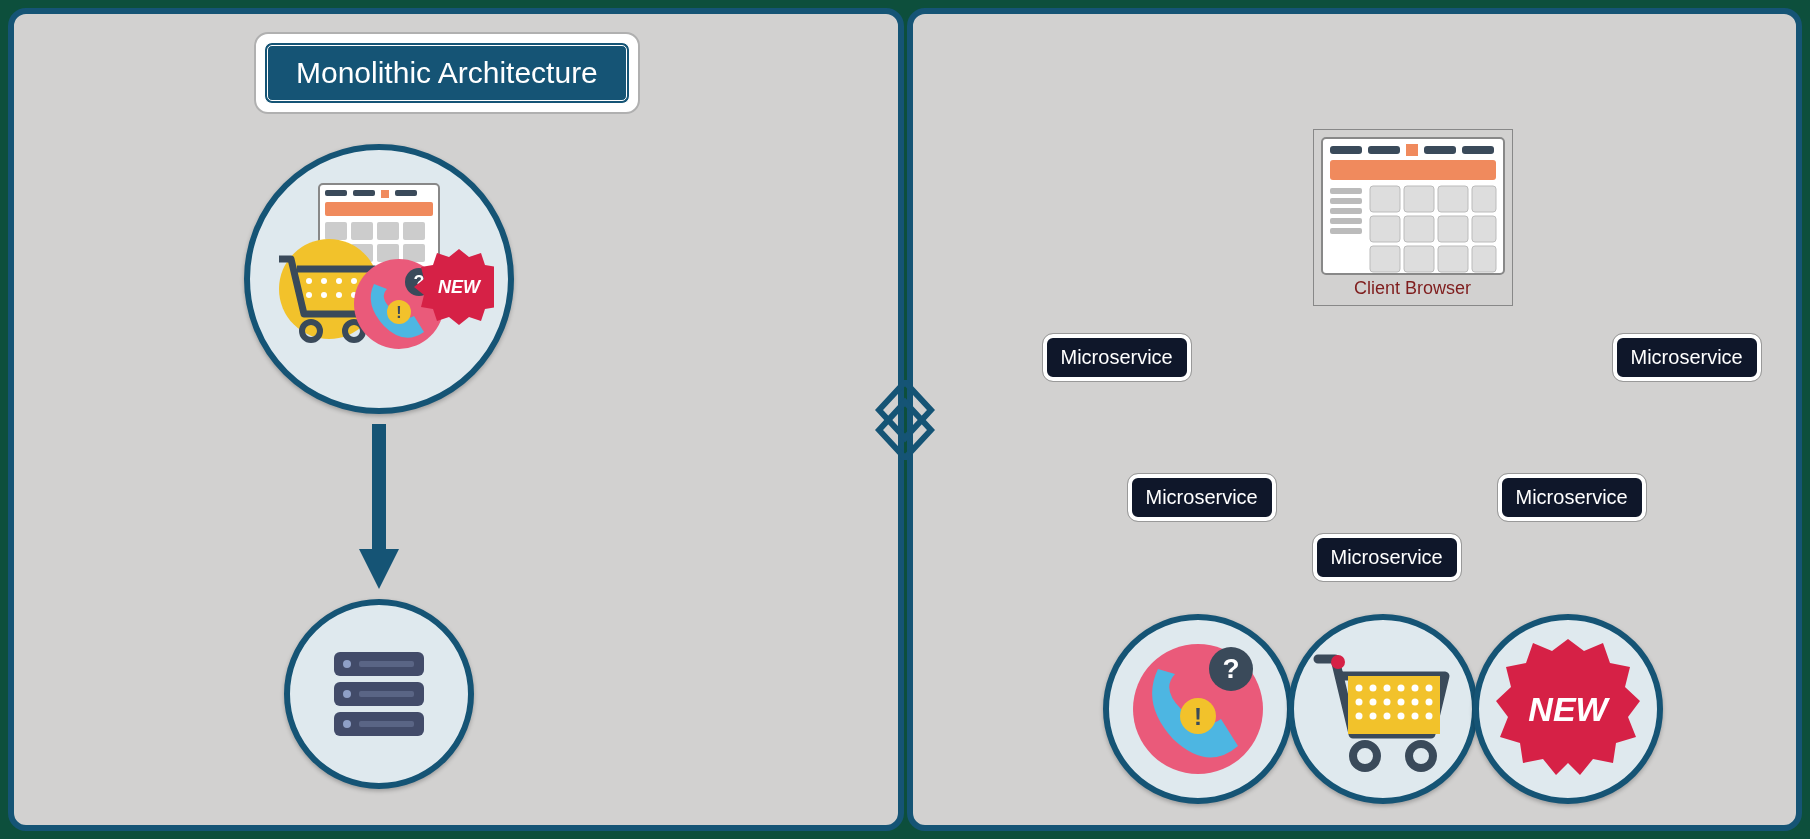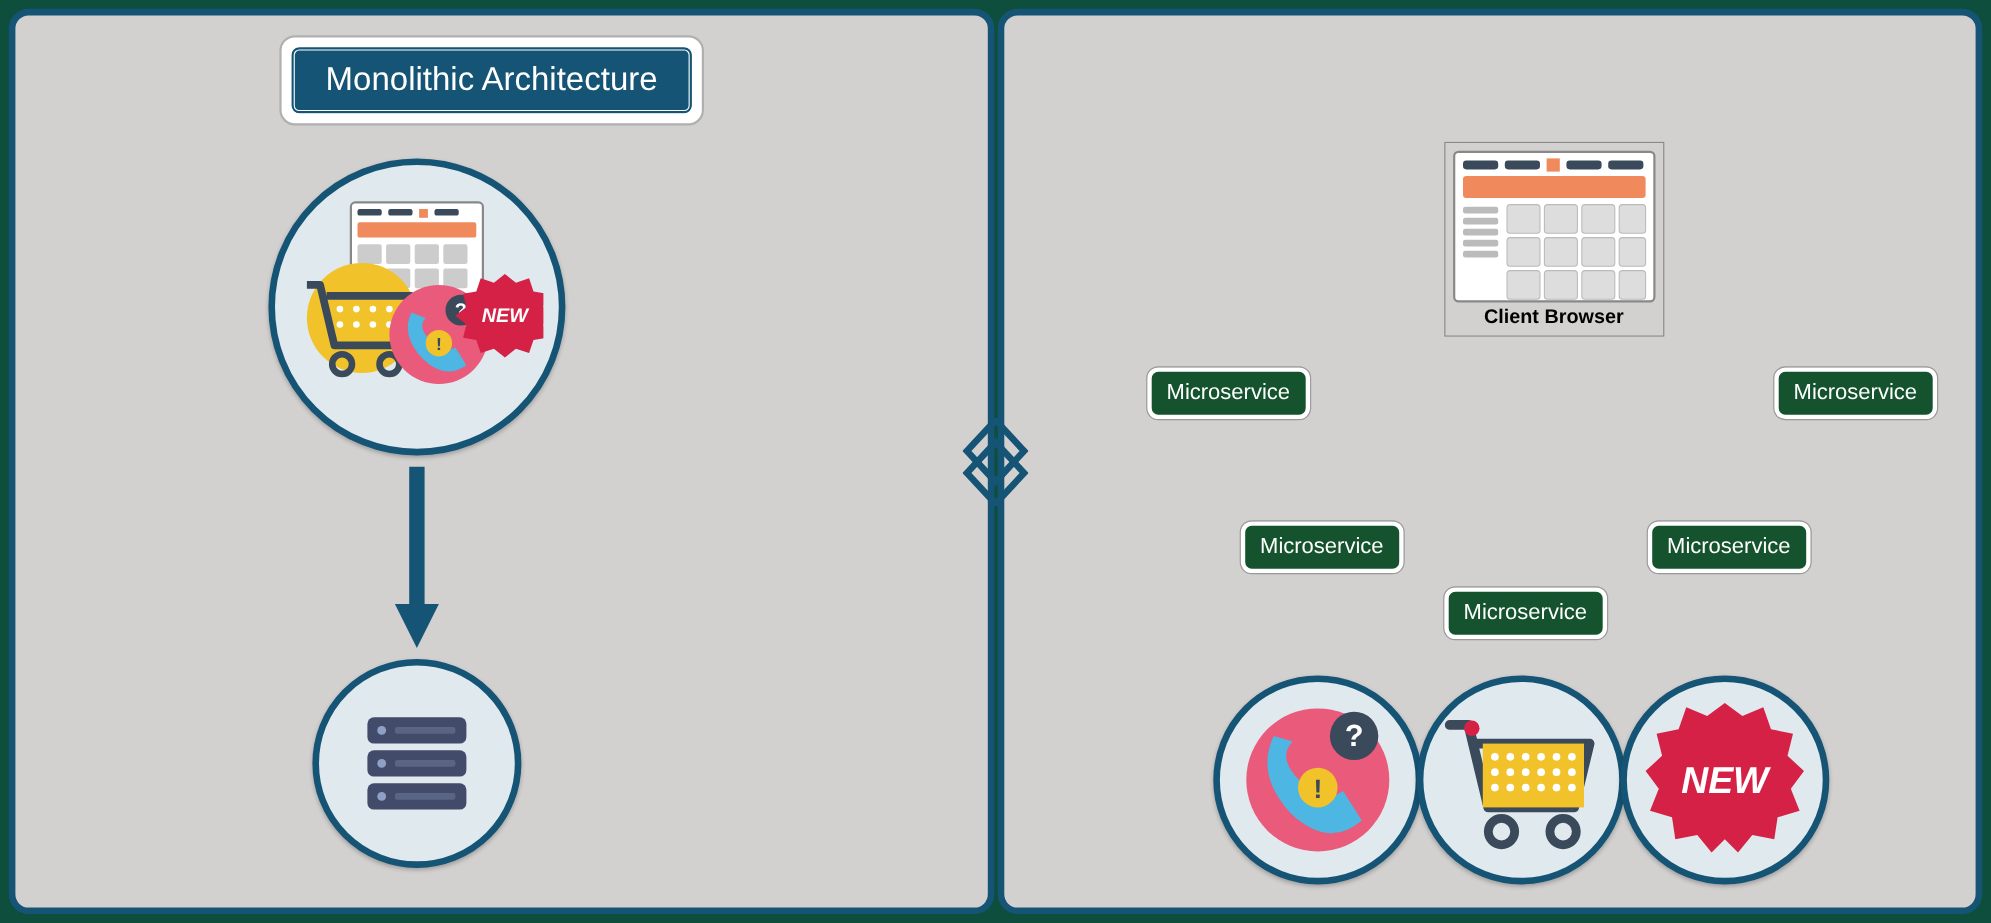--- a/index.html
+++ b/index.html
@@ -49,21 +49,21 @@
   .left .title-plate { left: 240px; transform: none; }
   .divider-diamond {
     position: absolute;
     top: 50%;
     left: 50%;
     transform: translate(-50%, -50%);
     pointer-events: none;
   }
   .ms-box {
     position: absolute;
-    background: #14532d;
+    background: #0f172a;
     color: #fff;
     border: 4px solid #fff;
     border-radius: 10px;
     padding: 8px 14px;
     font-size: 20px;
     white-space: nowrap;
     outline: 1px solid #999;
   }
   .circle {
     position: absolute;
@@ -77,22 +77,22 @@
   }
   .browser-box {
     position: absolute;
     background: #d2d1d0;
     border: 1px solid #888;
     padding: 6px;
     text-align: center;
   }
   .browser-label {
     font-size: 18px;
-    font-weight: 700;
-    color: #000000;
+    font-weight: 400;
+    color: #7f1d1d;
     margin-top: 2px;
   }
   svg { display: block; }
   .lines { position: absolute; inset: 0; pointer-events: none; }
 </style>
 </head>
 <body>
 
 <div class="container">
 

